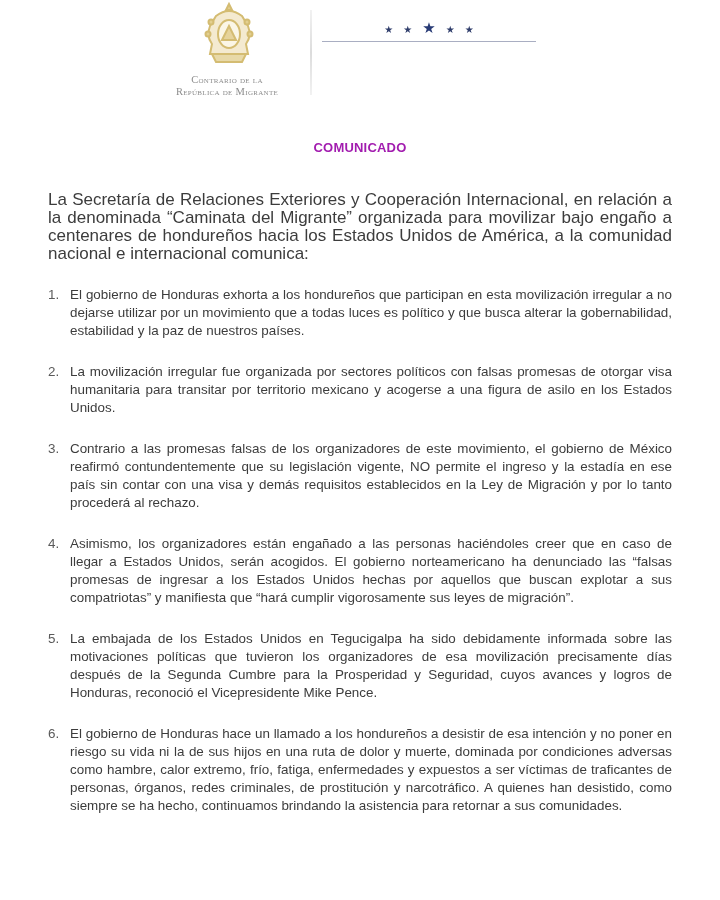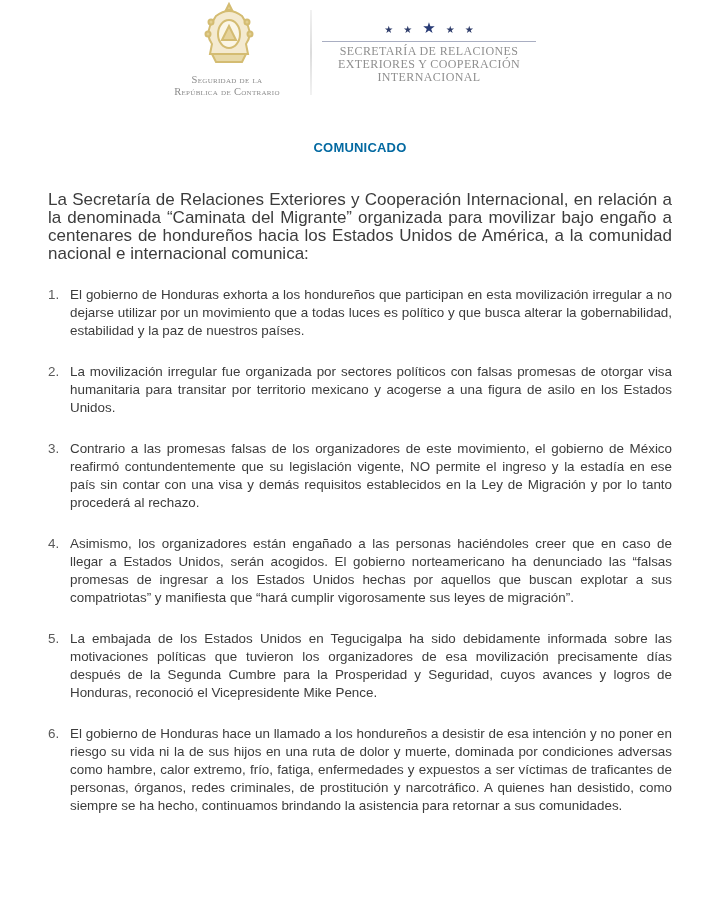--- a/index.html
+++ b/index.html
@@ -102,21 +102,21 @@
     }
 
     .doc-title {
       position: absolute;
       left: 0;
       top: 140px;
       width: 720px;
       text-align: center;
       font-weight: bold;
       font-size: 13px;
-      color: #0369a1;
+      color: #a21caf;
       letter-spacing: 0.2px;
     }
     .intro {
       position: absolute;
       left: 48px;
       top: 191px;
       width: 624px;
       font-size: 17px;
       line-height: 18px;
       text-align: justify;
@@ -164,37 +164,32 @@
         <ellipse cx="27" cy="32" rx="11" ry="14" fill="#fbf6e6"></ellipse>
         <path d="M20 38 L27 24 L34 38 Z" fill="#e6d39b"></path>
         <path d="M10 52 L44 52 L40 60 L14 60 Z" fill="#e8d9a8"></path>
         <circle cx="9" cy="20" r="2.5" fill="#e3cf8f"></circle>
         <circle cx="45" cy="20" r="2.5" fill="#e3cf8f"></circle>
         <circle cx="6" cy="32" r="2.5" fill="#e3cf8f"></circle>
         <circle cx="48" cy="32" r="2.5" fill="#e3cf8f"></circle>
       </g>
     </svg>
     <div class="gov-name">
-      <div>Seguridad de la</div>
-      <div>República de Contrario</div>
+      <div>Contrario de la</div>
+      <div>República de Migrante</div>
     </div>
   </div>
 
   <div class="head-divider"></div>
 
   <div class="ministry-block">
     <div class="stars">
       <span>★</span><span>★</span><span class="star-big">★</span><span>★</span><span>★</span>
     </div>
     <div class="ministry-rule"></div>
-    <div class="ministry-name">
-      <div>Secretaría de Relaciones</div>
-      <div>Exteriores y Cooperación</div>
-      <div>Internacional</div>
-    </div>
   </div>
 </div>
 
 <div class="doc-title">COMUNICADO</div>
 
 <p class="intro" style="margin:0;">La Secretaría de Relaciones Exteriores y Cooperación Internacional, en relación a la denominada “Caminata del Migrante” organizada para movilizar bajo engaño a centenares de hondureños hacia los Estados Unidos de América, a la comunidad nacional e internacional comunica:</p>
 
 <ol class="points">
   <li class="point p1">
     <span class="num">1.</span>

